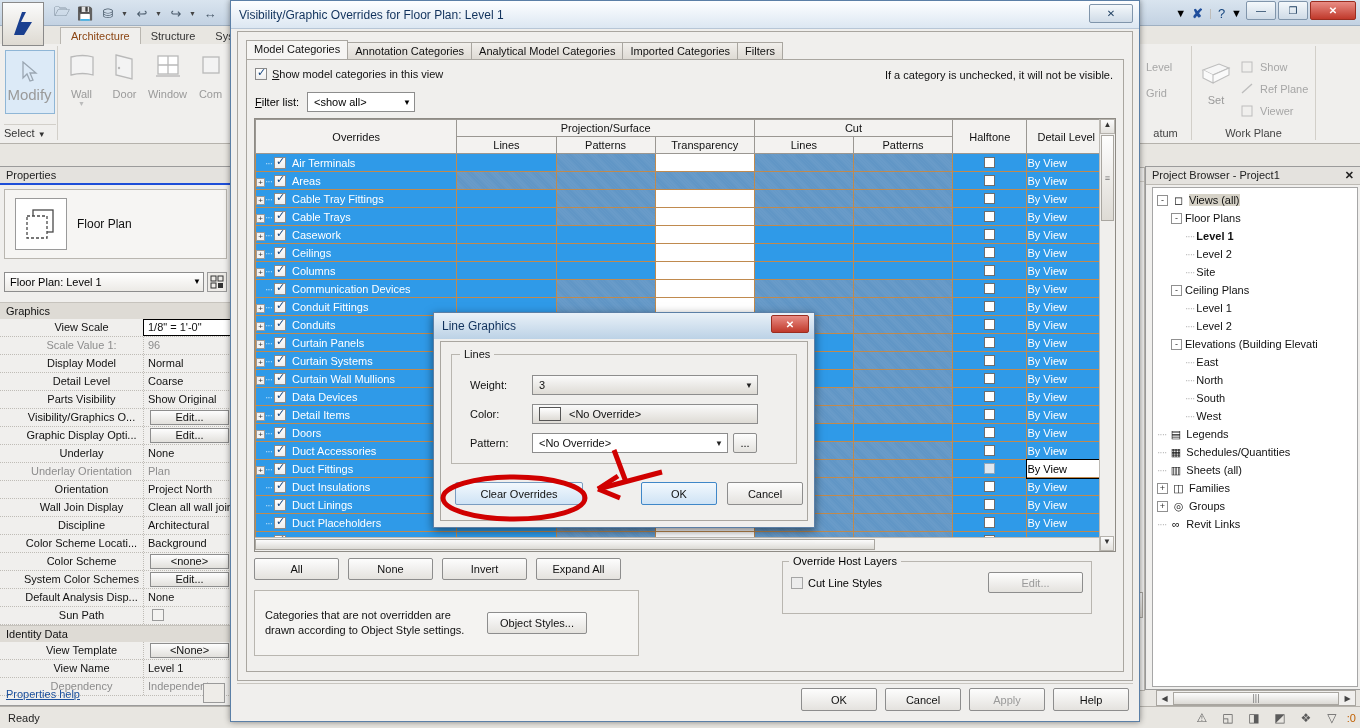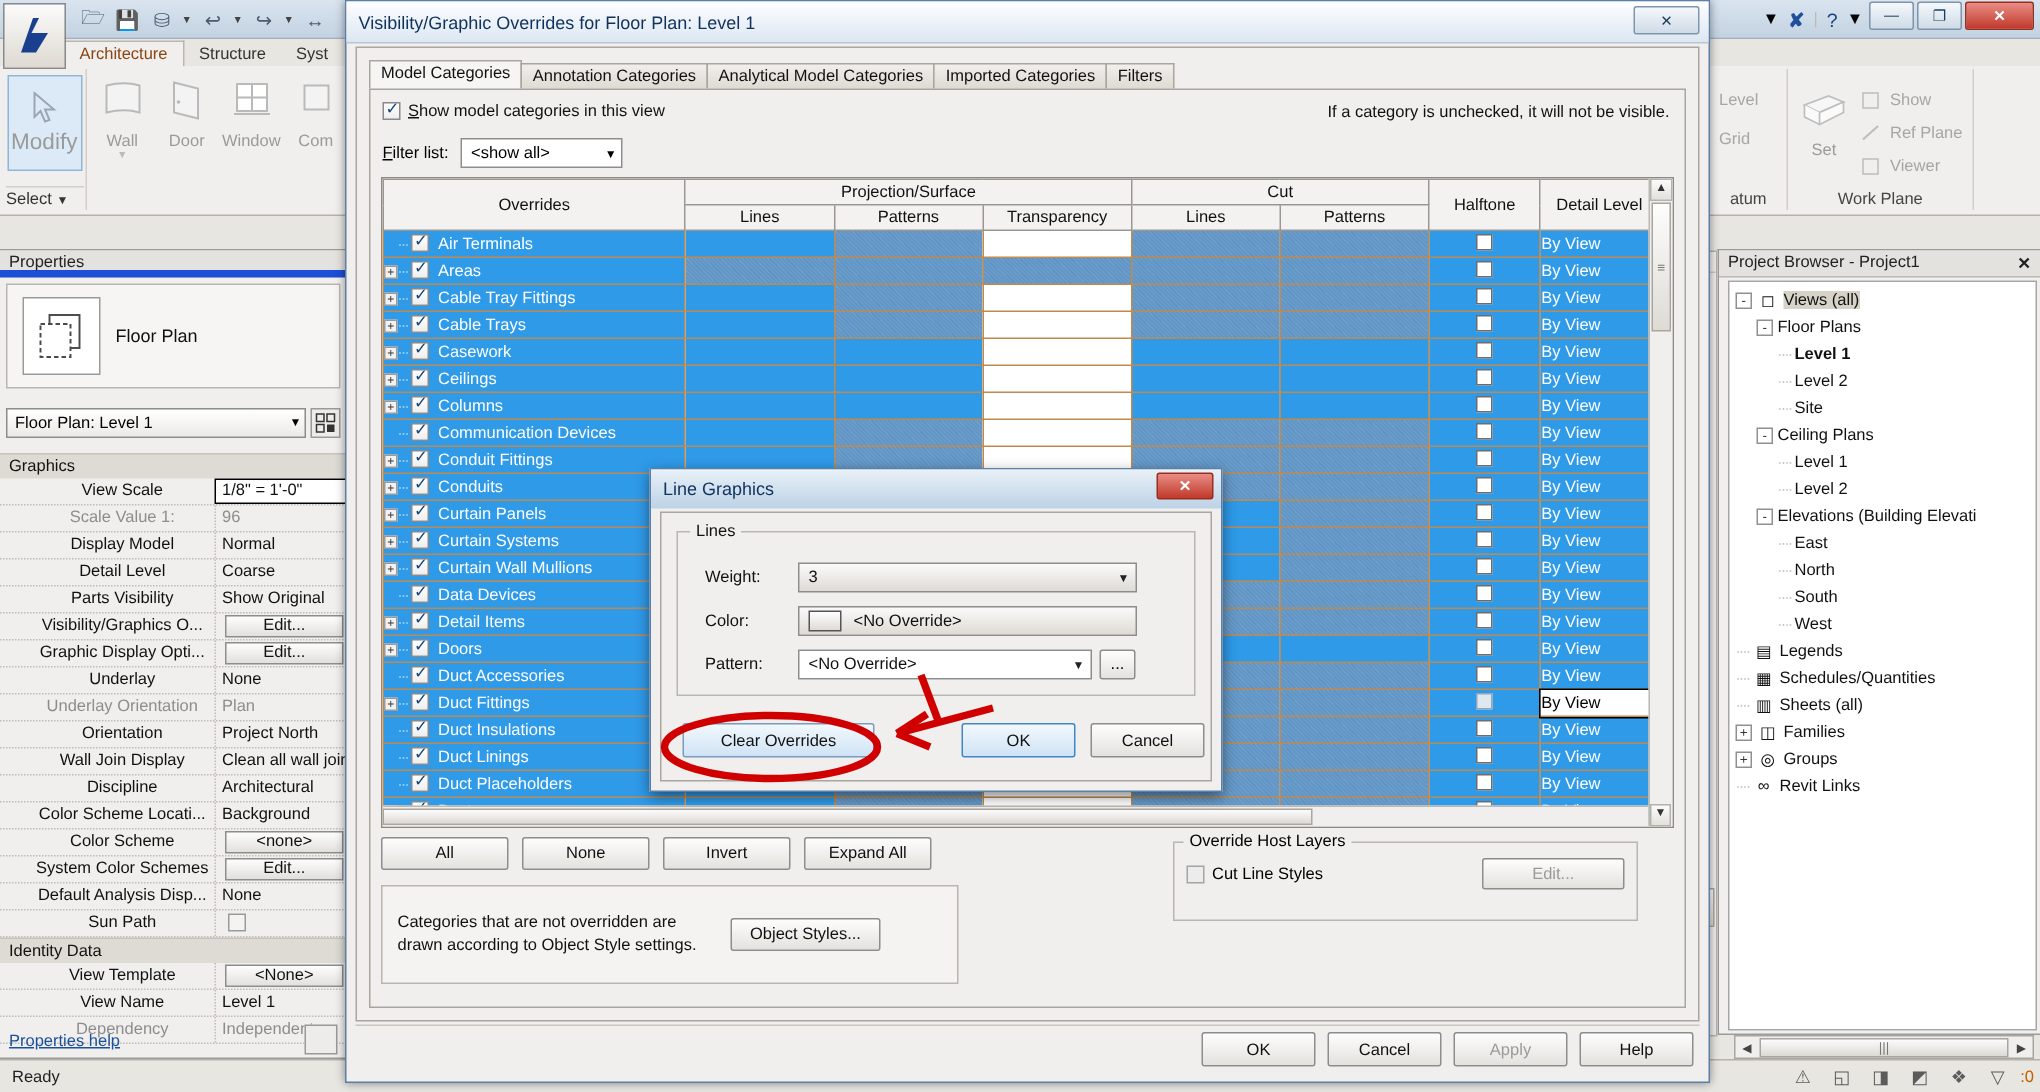--- a/index.html
+++ b/index.html
@@ -29,36 +29,36 @@
   .qat-icons { position:absolute; left:52px; top:2px; height:22px; display:flex; align-items:center; gap:3px; color:#3a3a3a; }
   .qat-icons .qi { width:20px; height:20px; display:flex; align-items:center; justify-content:center; font-size:13px; color:#4a5b6b; }
   .qat-icons .car { font-size:7px; color:#444; width:8px; }
   .qat-right { position:absolute; right:118px; top:2px; height:22px; display:flex; align-items:center; gap:6px; }
   .winbtns { position:absolute; right:4px; top:1px; display:flex; gap:2px; }
   .winbtn { width:30px; height:19px; border:1px solid #8095ab; border-radius:2px;
             background:linear-gradient(#f4f8fb,#cfdbe7); display:flex; align-items:center; justify-content:center;
             font-size:10px; color:#1b3c5e; }
   .winbtn.close { width:46px; background:linear-gradient(#e98d85,#c0392b); border-color:#9b2d20; color:#fff; font-weight:bold; }
 
-  .tabrow { position:absolute; left:42px; top:26px; height:18px; display:flex; align-items:flex-end; gap:0; }
+  .tabrow { position:absolute; left:60px; top:26px; height:18px; display:flex; align-items:flex-end; gap:0; }
   .rtab { padding:2px 10px 2px 10px; font-size:11px; color:#333; }
   .rtab.active { background:#f0efed; border:1px solid #b9b6b0; border-bottom:none; color:#8b4513; }
 
   .ribbonbody { position:absolute; left:0; top:44px; width:1360px; height:100px; background:#f0efed; border-bottom:1px solid #b5b2ac; }
   .panel { position:absolute; top:2px; height:94px; border-right:1px solid #d2cfc9; }
   .panel-label { position:absolute; bottom:1px; left:0; width:100%; text-align:center; font-size:11px; color:#444; }
   .bigbtn { display:flex; flex-direction:column; align-items:center; justify-content:flex-start; width:56px; padding-top:6px; color:#9a9a9a; }
   .bigbtn .lb { font-size:11px; margin-top:6px; }
   .modifybox { width:50px; height:64px; border:1px solid #8fb6d6; background:#dceaf7; display:flex; flex-direction:column; align-items:center; justify-content:center; }
   .selectbar { position:absolute; left:2px; bottom:1px; width:52px; font-size:11px; color:#333; border-top:1px solid #d2cfc9; padding-top:2px;}
   .smallbtn { display:flex; align-items:center; gap:4px; color:#a6a6a6; font-size:11px; height:22px; }
 
   
   #props { position:absolute; left:0; top:166px; width:232px; height:540px; background:#f0efed; border:1px solid #9b9b9b; border-left:none;}
-  .pal-title { height:18px; background:#e4e2de; border-bottom:5px solid #1d4ed8; font-size:11px; color:#222; padding:2px 0 0 6px; }
+  .pal-title { height:18px; background:#e4e2de; border-bottom:2px solid #1d4ed8; font-size:11px; color:#222; padding:2px 0 0 6px; }
   .prop-type { height:70px; margin:4px; border:1px solid #b9b6b0; background:#f6f5f3; display:flex; align-items:center; gap:10px; padding-left:10px; }
   .prop-ico { width:52px; height:52px; border:1px solid #9a9a9a; background:#fff; display:flex; align-items:center; justify-content:center;}
   .prop-sel { margin:2px 4px; height:37px; display:flex; align-items:center; gap:3px; }
   .combo { flex:1; height:20px; border:1px solid #8d8d8d; background:linear-gradient(#fff,#eceae6); display:flex; align-items:center; padding:0 2px 0 5px; font-size:11px; }
   .combo .arw { margin-left:auto; font-size:8px; }
   .sq-ico { width:20px; height:20px; border:1px solid #9a9a9a; background:#eeece8; display:flex; align-items:center; justify-content:center; font-size:11px;}
   .grp-hd { height:17px; background:#dedbd5; font-size:11px; color:#111; padding:2px 0 0 6px; border-top:1px solid #c6c3bd;}
   .prow { height:18px; display:flex; font-size:11px; border-bottom:1px dotted #bfbcb6; }
   .pk { width:143px; padding-left:20px; color:#111; line-height:17px; overflow:hidden; white-space:nowrap;text-align:center;}
   .pv { flex:1; padding-left:4px; color:#111; line-height:17px; overflow:hidden; white-space:nowrap; border-left:1px dotted #bfbcb6;}

